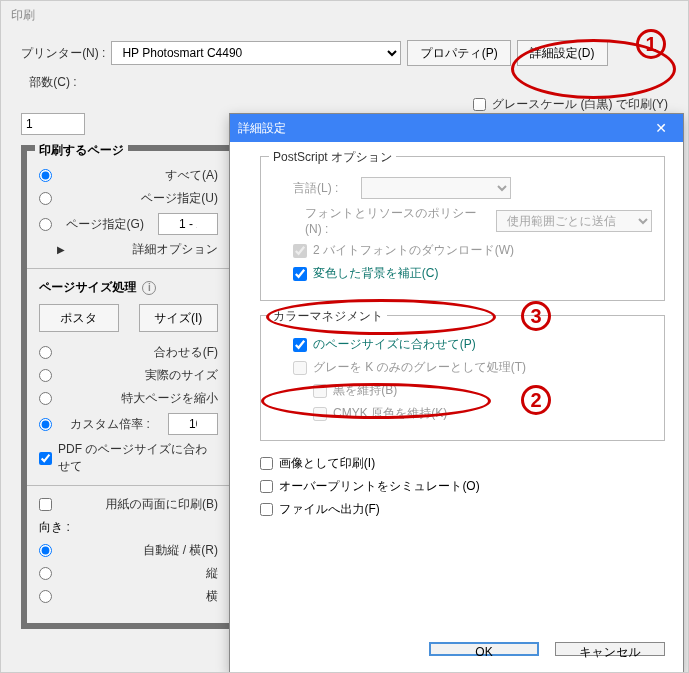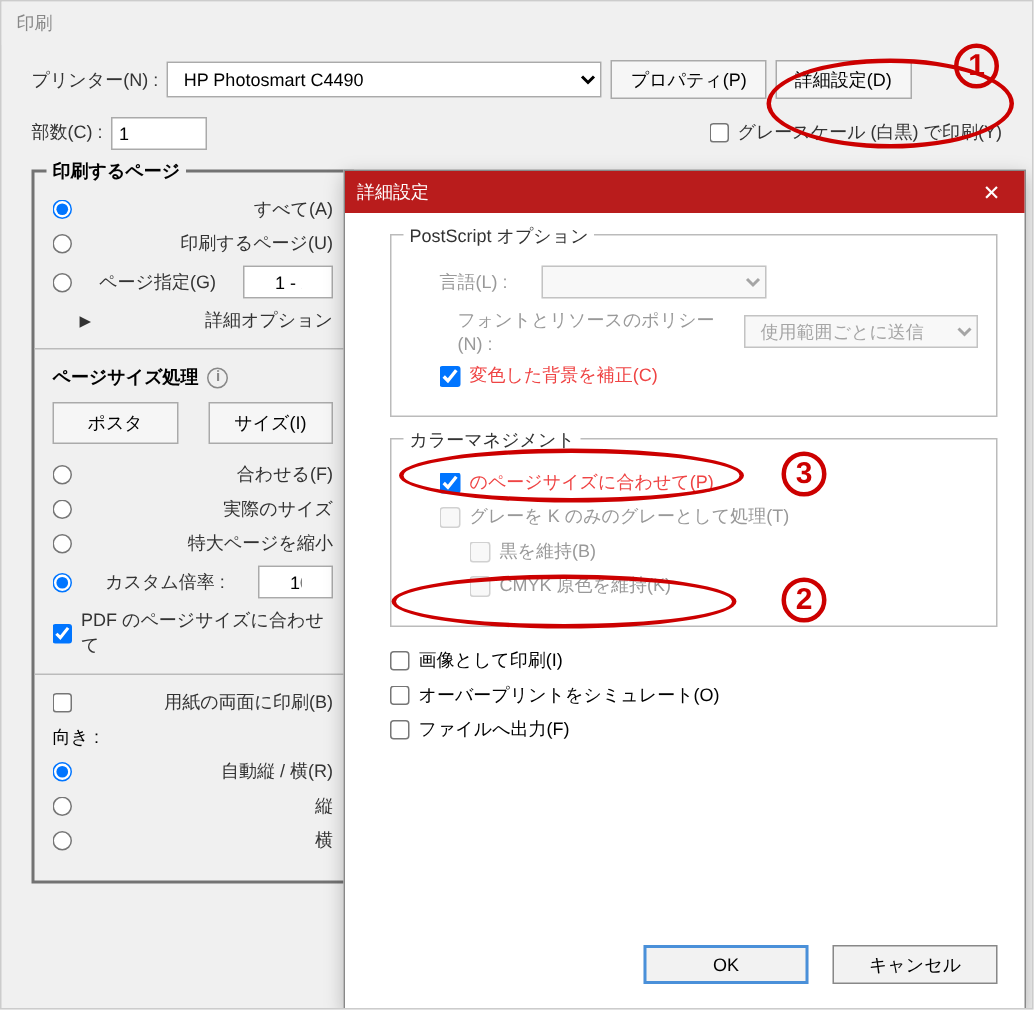--- a/index.html
+++ b/index.html
@@ -48,21 +48,21 @@
     font-size: 12px;
     text-align: left;
   }
   input.txt {
     height: 22px;
     border: 1px solid #aaa;
     padding: 2px 20px;
     font-size: 12px;
   }
   .group {
-    border: 2px solid #737373;
+    border: 6px solid #737373;
     margin-top: 10px;
     padding: 10px 12px 12px 12px;
     position: relative;
     background: #f0f0f0;
   }
   .group-title {
     position: absolute;
     top: -9px;
     left: 8px;
     background: #f0f0f0;
@@ -100,21 +100,21 @@
     top: 112px;
     width: 455px;
     height: 560px;
     background: #fff;
     border: 1px solid #888;
     box-shadow: 0 4px 12px rgba(0,0,0,0.25);
     display: flex;
     flex-direction: column;
   }
   .adv-titlebar {
-    background: #b91c1c;
+    background: #3b82f6;
     color: #fff;
     height: 28px;
     display: flex;
     align-items: center;
     justify-content: space-between;
     padding: 0 8px;
     font-size: 12px;
   }
   .adv-close {
     width: 28px; height: 22px;
@@ -139,39 +139,39 @@
     top: -8px; left: 8px;
     background: #fff;
     padding: 0 4px;
     font-size: 12px;
     color: #333;
   }
   .field-row { display: flex; align-items: center; gap: 8px; margin: 6px 0; }
   .disabled { color: #999; }
   .chk-row { display: flex; align-items: center; gap: 6px; margin: 6px 0 6px 20px; }
   .chk-row input[type=checkbox] { width: 14px; height: 14px; margin:0; }
-  .adv-label { color: #ef4444; }
+  .adv-label { color: #0f766e; }
   .adv-combo {
     height: 22px;
     border: 1px solid #aaa;
     background: #f6f6f6;
     font-size: 12px;
     padding: 2px 6px;
     width: 150px;
   }
   .chk-plain { display: flex; align-items: center; gap: 6px; margin: 6px 0; }
   .chk-plain input { margin: 0; }
   .adv-buttons {
     display: flex;
     justify-content: flex-end;
     gap: 16px;
     padding: 12px 18px 16px 18px;
   }
   .adv-btn {
-    height: 26px;
+    height: 14px;
     width: 110px;
     border: 1px solid #888;
     background: #f2f2f2;
     font-size: 12px;
     cursor: pointer;
   }
   .adv-btn.primary { border: 2px solid #4a90d9; }
 
   
   .anno {
@@ -213,39 +213,39 @@
   <div class="row">
     <span class="label">プリンター(N) :</span>
     <select class="combo">
       <option>HP Photosmart C4490</option>
     </select>
     <button class="btn">プロパティ(P)</button>
     <button class="btn">詳細設定(D)</button>
   </div>
 
   <div class="row" style="justify-content: space-between;">
-    <div style="display:flex;align-items:center;gap:6px;">
+    <div style="display:flex;align-items:center;gap:22px;flex-direction:column;">
       <span class="label">部数(C) :</span>
       <input class="spin" type="text" value="1" style="">
     </div>
     <label class="opt" style="margin-right: 0;">
       <input type="checkbox" style="">
       <span>グレースケール (白黒) で印刷(Y)</span>
     </label>
   </div>
 
   <div class="group" style="width: 215px;">
     <div class="group-title">印刷するページ</div>
     <label class="opt">
         <input type="radio" name="pg" checked="" style="">
         <span>すべて(A)</span>
       </label>
     <label class="opt">
         <input type="radio" name="pg" style="">
-        <span>印刷するページ(U)</span>
+        <span>ページ指定(U)</span>
       </label>
     <div class="opt">
       <input type="radio" name="pg" style="">
       <span>ページ指定(G)</span>
       <input class="txt" style="width: 60px;" value="1 - 2">
     </div>
     <div class="opt indent tri">詳細オプション</div>
 
     <div class="hr"></div>
 
@@ -312,20 +312,24 @@
       <div class="field-row disabled">
         <span style="margin-left:20px;width:60px;">言語(L) :</span>
         <select class="adv-combo" disabled=""><option></option></select>
       </div>
       <div class="field-row disabled">
         <span style="margin-left:32px;">フォントとリソースのポリシー(N) :</span>
         <select class="adv-combo" disabled="" style="width:165px;">
           <option>使用範囲ごとに送信</option>
         </select>
       </div>
+      <label class="chk-row disabled">
+          <input type="checkbox" checked="" disabled="" style="">
+          <span>2 バイトフォントのダウンロード(W)</span>
+        </label>
       <label class="chk-row">
           <input type="checkbox" checked="" style="">
           <span class="adv-label">変色した背景を補正(C)</span>
         </label>
     </div>
 
     <div class="fieldset">
       <div class="fieldset-legend">カラーマネジメント</div>
       <label class="chk-row">
           <input type="checkbox" checked="" style="">

